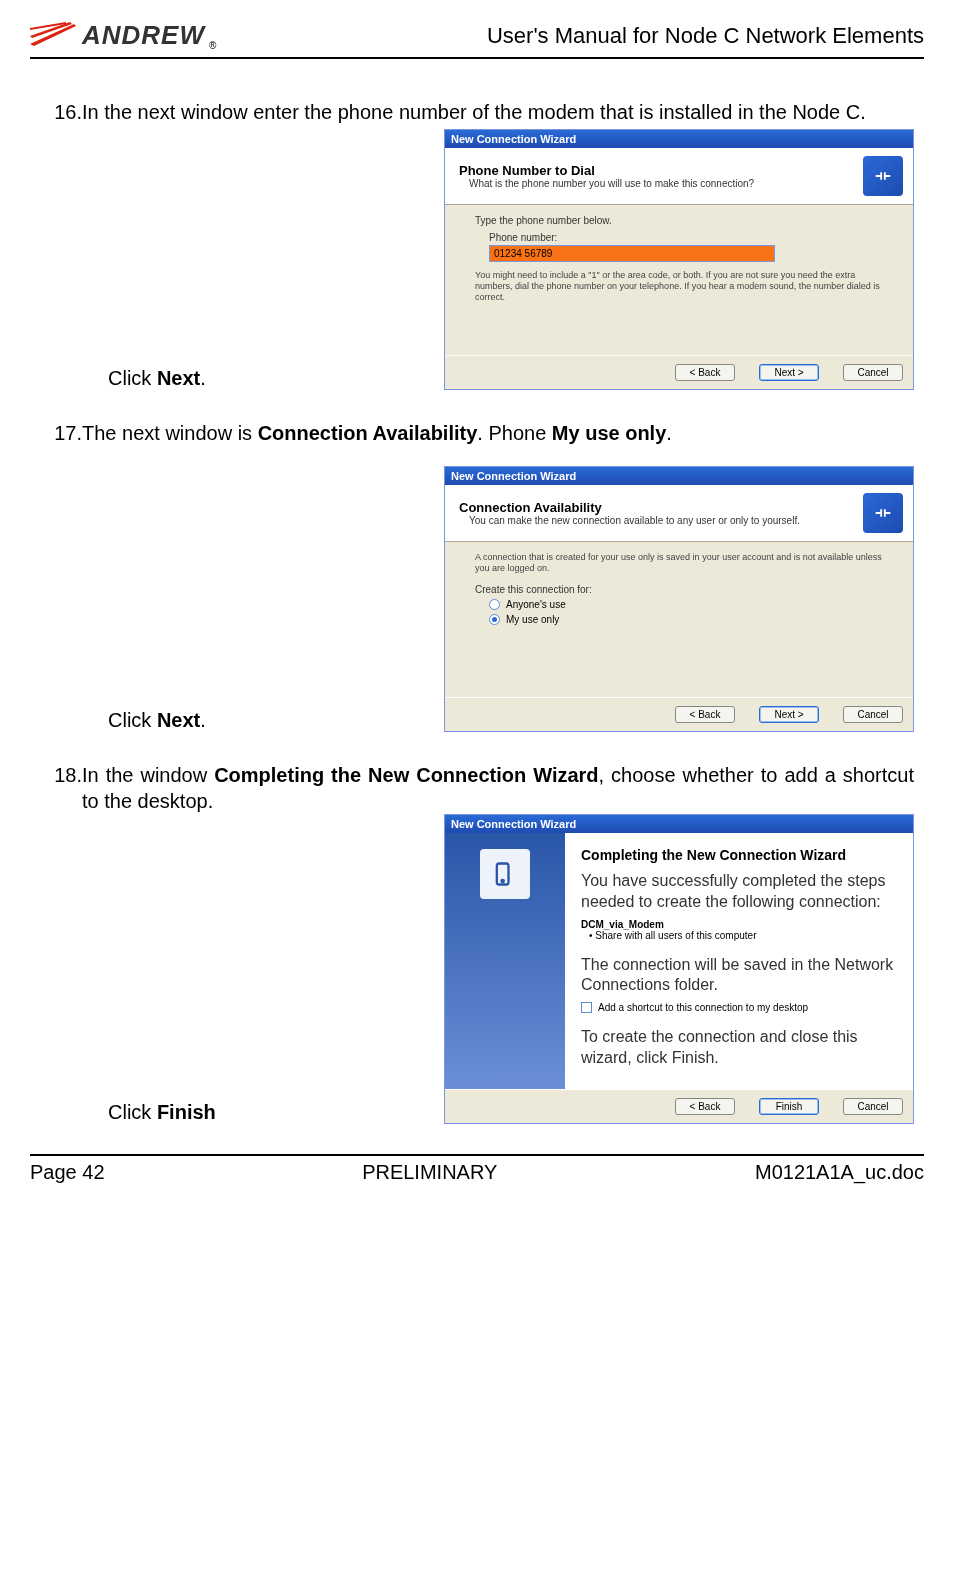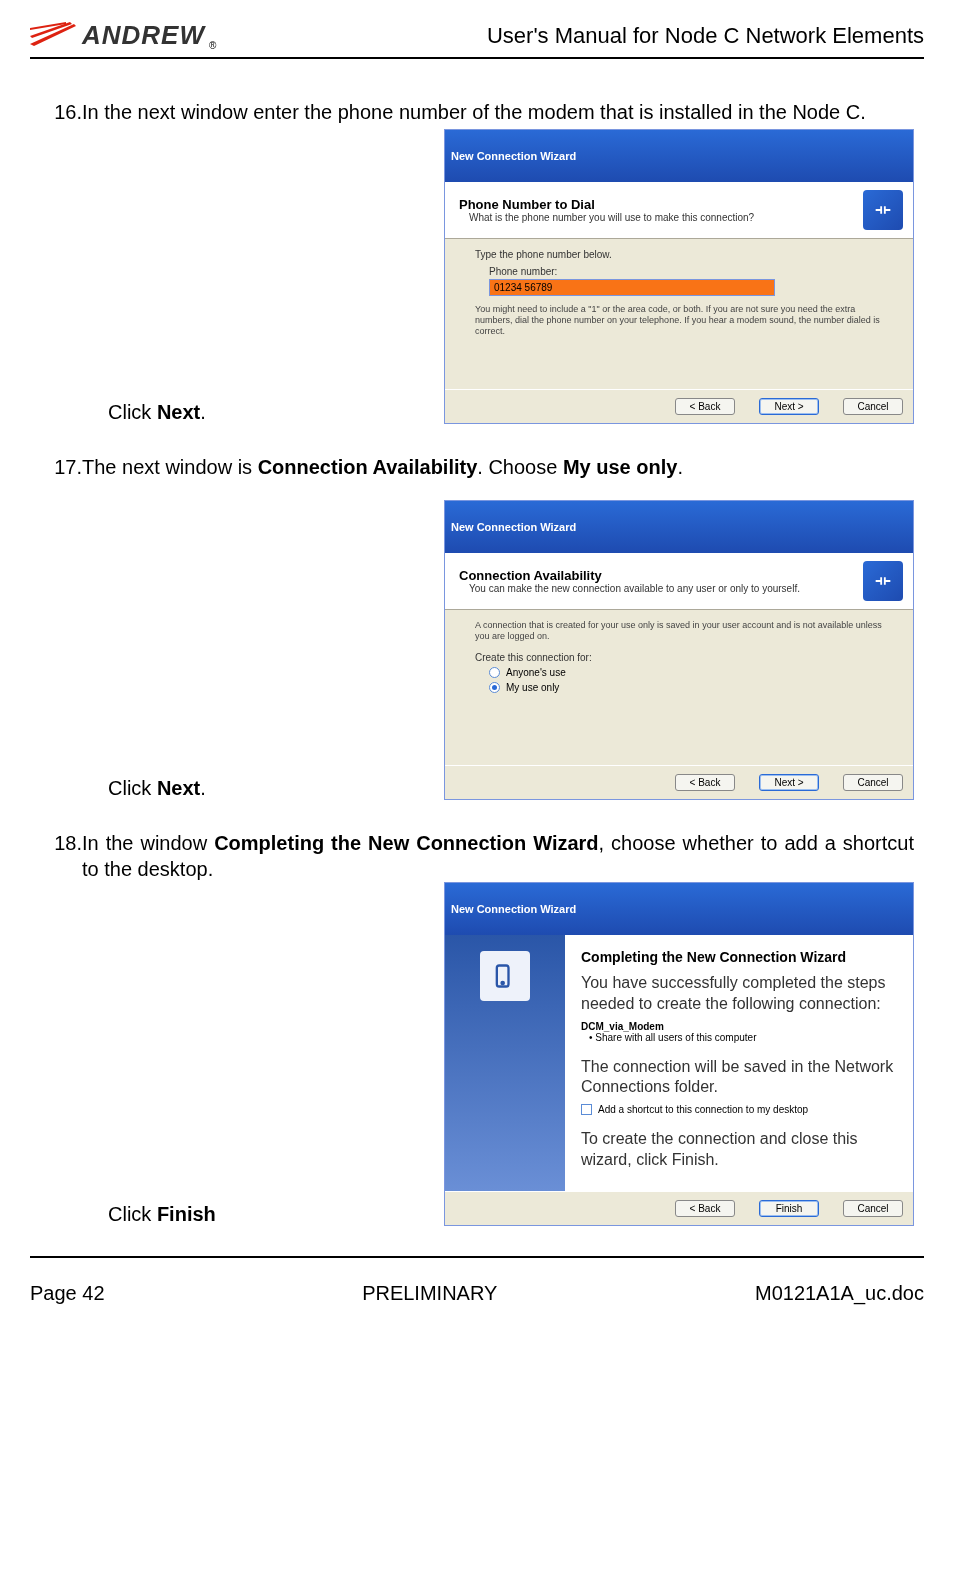--- a/index.html
+++ b/index.html
@@ -76,21 +76,21 @@
       font-family: Tahoma, sans-serif;
       font-size: 11px;
       background: #ece9d8;
       color: #000;
       margin-left: auto;
     }
     .wizard-title {
       background: linear-gradient(to bottom, #2a6ad6, #1e4bb0);
       color: #fff;
       font-weight: bold;
-      padding: 20px 6px;
+      padding: 3px 6px;
       font-size: 11px;
     }
     .wizard-header {
       background: #fff;
       padding: 8px 10px 8px 14px;
       display: flex;
       align-items: center;
       gap: 10px;
       border-bottom: 1px solid #aca899;
     }
@@ -175,21 +175,21 @@
     .complete-title { font-weight: bold; font-size: 14px; margin-bottom: 8px; }
     .complete-text { font-size: 16px; color: #333; margin-bottom: 6px; line-height: 1.3; }
     .complete-name { font-weight: bold; font-size: 10px; }
     .bullet-line { font-size: 10px; margin-left: 8px; }
     .checkbox-row { display:flex; align-items:center; gap:6px; font-size: 10px; }
     .checkbox { width:11px; height:11px; border:1px solid #5b8cd6; background:#fff; }
     .footer {
       display: flex;
       justify-content: space-between;
       border-top: 2px solid #000;
-      padding-top: 24px;
+      padding-top: 5px;
       margin-top: 30px;
       font-size: 20px;
     }
     .bold { font-weight: bold; }
     .figure-wrap { margin-top: 4px; }
   </style>
 </head>
 <body>
 
 <div class="page">
@@ -244,21 +244,21 @@
           <div class="wbtn">Cancel</div>
         </div>
       </div>
     </div>
   </div>
 
   <div class="step">
     <div class="step-text">
       <span class="step-num">17.</span>
       <span class="step-body">
-        <span>The next window is </span><span class="bold">Connection Availability</span><span>. Choose </span><span class="bold">My use only</span><span>.</span>
+        <span>The next window is </span><span class="bold">Connection Availability</span><span>. Phone </span><span class="bold">My use only</span><span>.</span>
       </span>
     </div>
     <div style="height:20px;"></div>
     <div class="click-row">
       <div class="click-text">
         <span>Click </span><span class="bold">Next</span><span>.</span>
       </div>
 
       <div class="wizard">
         <div class="wizard-title">New Connection Wizard</div>

